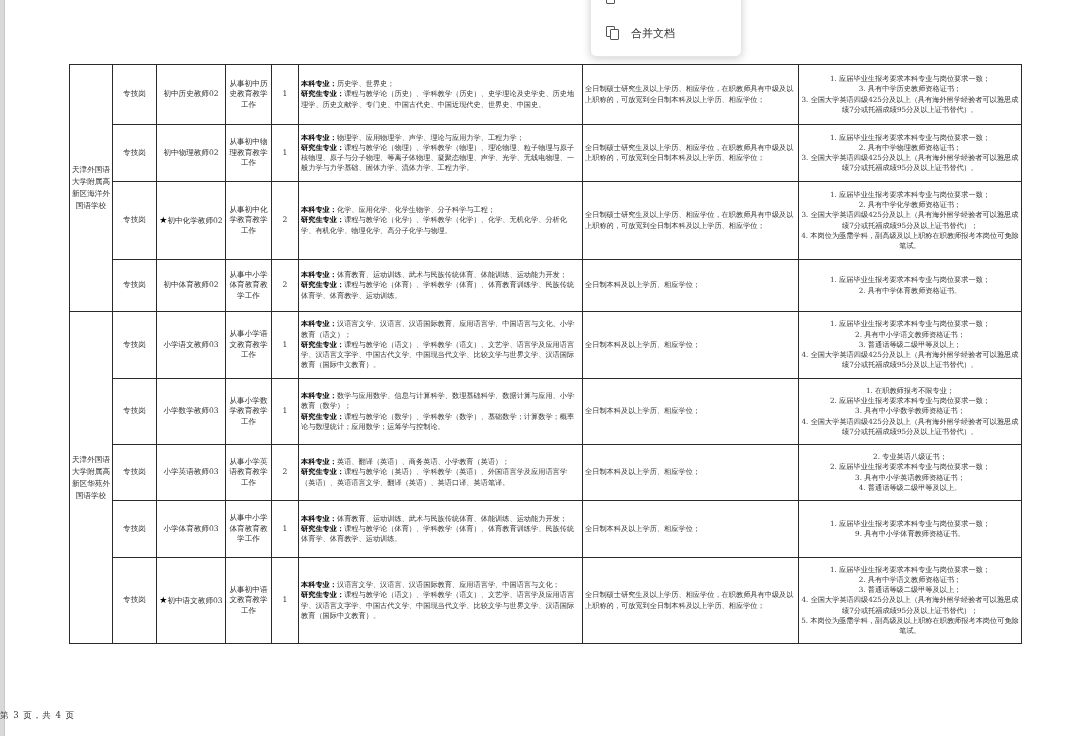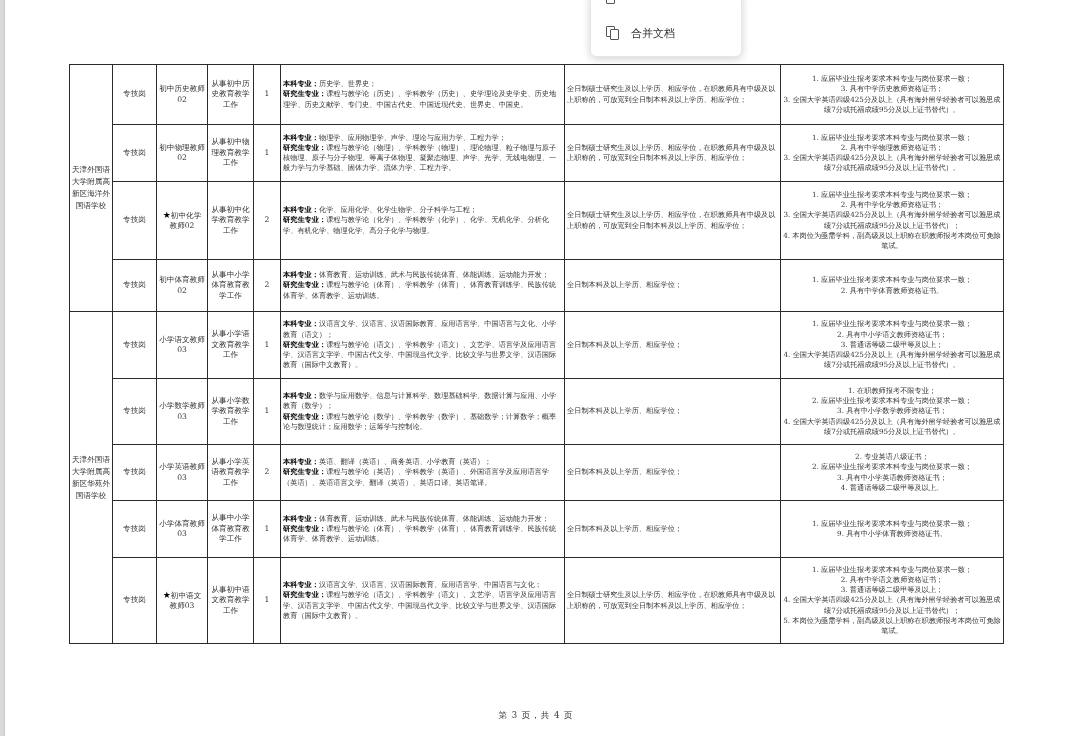--- a/index.html
+++ b/index.html
@@ -13,30 +13,30 @@
   table.grid {
     position: absolute; left: 63px; top: 64px;
     width: 934px; border-collapse: collapse; table-layout: fixed;
     font-size: 7.2px; line-height: 10.2px;
   }
   table.grid td {
     border: 1.2px solid #2a2a2a; vertical-align: middle; padding: 2px 2px; color: #333;
   }
   td.c-school { width: 43px; text-align: center; font-size: 7.6px; line-height: 12px; }
   td.c-type { width: 44px; text-align: center; font-size: 7.6px; }
-  td.c-post { width: 51px; text-align: center; font-size: 7.6px; line-height: 10.4px; }
+  td.c-post { width: 69px; text-align: center; font-size: 7.6px; line-height: 10.4px; }
   td.c-duty { width: 46px; text-align: center; font-size: 7.6px; line-height: 10.4px; }
   td.c-num { width: 27px; text-align: center; font-size: 7.6px; }
   td.c-major { width: 284px; text-align: left; }
   td.c-edu { width: 216px; text-align: left; }
   td.c-req { width: 223px; text-align: center; }
   .lbl { font-weight: bold; color: #000; font-family: Liberation Sans, sans-serif; }
   .star { color: #000; font-size: 9px; }
 
-  .footer { position: absolute; left: 0; top: 710px; width: 1072px; text-align: center; font-size: 8.5px; color: #333; letter-spacing: 1px; }
+  .footer { position: absolute; left: 0; top: 710px; width: 1072px; text-align: left; font-size: 8.5px; color: #333; letter-spacing: 1px; }
 
   .popup {
     position: absolute; left: 590px; top: -10px; width: 152px; height: 67px;
     background: #ffffff; border-radius: 6px;
     box-shadow: 0 2px 8px rgba(0,0,0,0.18); border: 1px solid #e6e6e6;
     font-family: "DejaVu Sans", sans-serif;
   }
   .popup-item { position: absolute; left: 14px; display: flex; align-items: center; gap: 10px; font-size: 11px; color: #333; cursor: pointer; }
   .popup-item.top { top: 0px; height: 18px; overflow: hidden; }
   .popup-item.merge { top: 32px; height: 20px; font-family: Liberation Serif, serif; }

